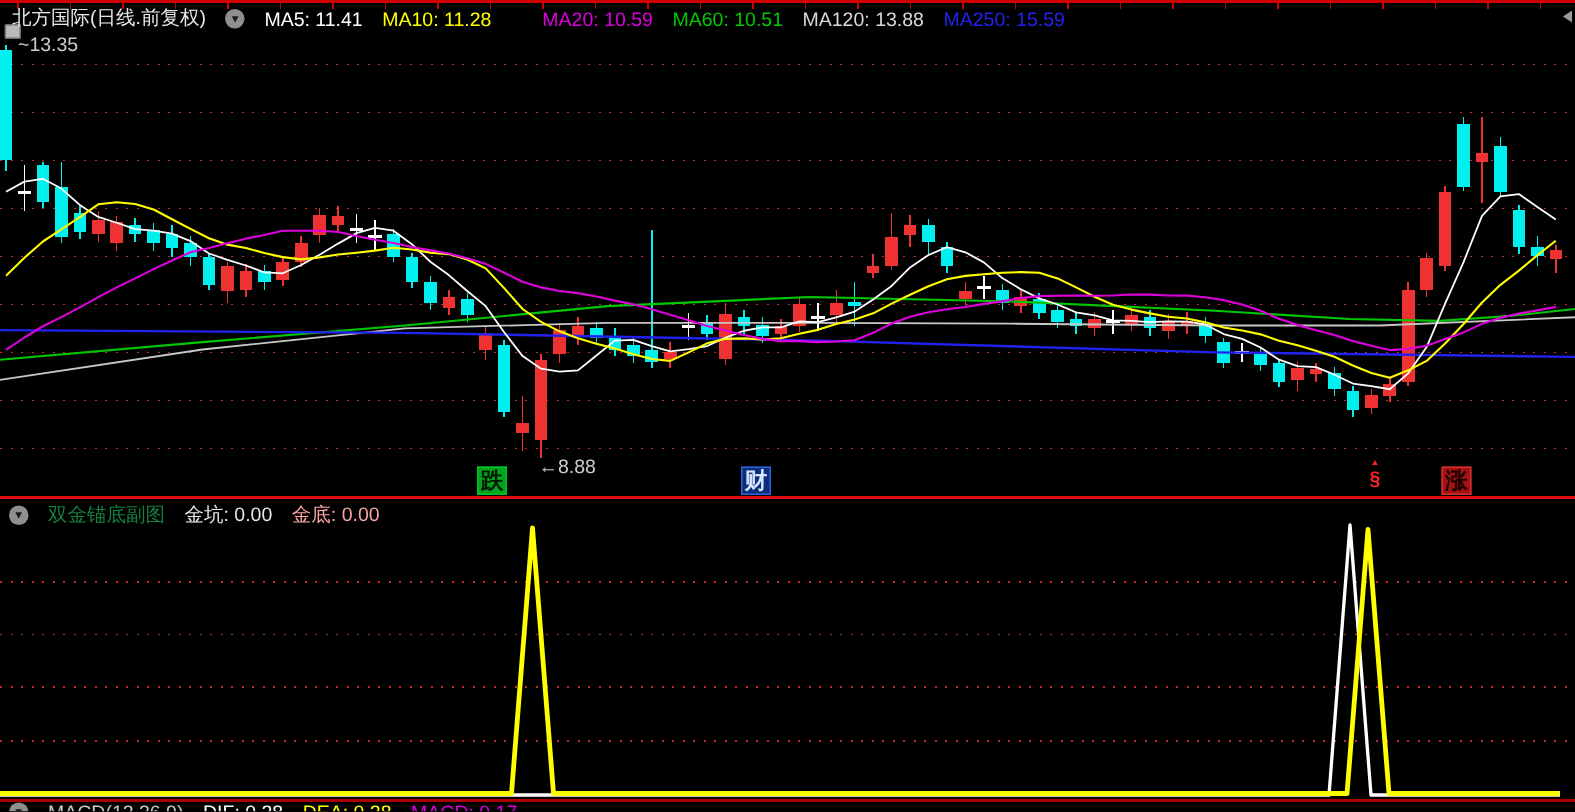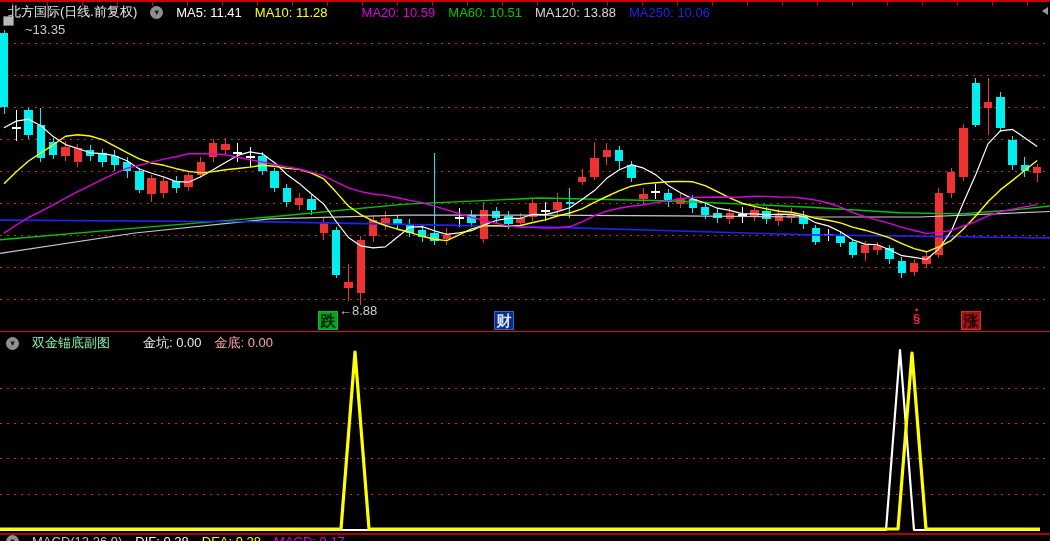--- a/index.html
+++ b/index.html
@@ -438,44 +438,44 @@
   <div class="hdr hdr1">
     <span class="ttl">北方国际(日线.前复权)</span>
     <span class="cicon">
         <span>▾</span>
       </span>
     <span class="ma" style="color: rgb(255, 255, 255);">MA5: 11.41</span>
     <span class="ma" style="color: rgb(255, 255, 0);">MA10: 11.28</span>
     <span class="ma" style="color: rgb(221, 0, 221); padding-left: 21px;">MA20: 10.59</span>
     <span class="ma" style="color: rgb(0, 200, 0);">MA60: 10.51</span>
     <span class="ma" style="color: rgb(216, 216, 216);">MA120: 13.88</span>
-    <span class="ma" style="color: rgb(34, 34, 238);">MA250: 10.06</span>
+    <span class="ma" style="color: rgb(34, 34, 238);">MA250: 15.59</span>
   </div>
 
   <span class="flagicon"></span>
   <span class="scrollarrow"></span>
 
-  <span class="ann" id="ann0" style="left: 12px; top: 22px; color: rgb(204, 204, 204); margin-left: 13px;">~13.35</span>
-  <span class="ann" id="ann1" style="left: 339px; top: 303px; color: rgb(204, 204, 204);">←8.88</span>
+  <span class="ann" id="ann0" style="left: 12px; top: 22px; color: rgb(204, 204, 204);">~13.35</span>
+  <span class="ann" id="ann1" style="left: 359px; top: 303px; color: rgb(204, 204, 204);">←8.88</span>
 
   <div class="badge" id="mk0" style="left: 318px; top: 311px; color: rgb(0, 26, 0); background: rgb(0, 164, 30); border-color: rgb(0, 196, 40);">跌</div>
   <div class="badge" id="mk1" style="left: 494px; top: 311px; color: rgb(214, 228, 255); background: rgb(10, 47, 120); border-color: rgb(46, 98, 217);">财</div>
   <div class="badge" id="mk2" style="left: 961px; top: 311px; color: rgb(28, 0, 0); background: rgb(166, 18, 18); border-color: rgb(207, 48, 48);">涨</div>
 
   <div class="para" id="paramk" style="left: 913px; top: 306px; color: rgb(255, 36, 36);">
     <span class="arr">▲</span>
     <span class="sec">§</span>
   </div>
 
   <div class="hdr hdr2">
     <span class="cicon">
         <span>▾</span>
       </span>
-    <span style="color: #86efac;">双金锚底副图</span>
-    <span style="color: rgb(232, 232, 232); margin-left: 20px;">金坑: 0.00</span>
+    <span style="color: #15803d;">双金锚底副图</span>
+    <span style="color: rgb(232, 232, 232);">金坑: 0.00</span>
     <span style="color: #fca5a5;">金底: 0.00</span>
   </div>
 
   <div class="hdr hdr3">
     <span class="cicon">
         <span>▾</span>
       </span>
     <span style="color: rgb(200, 200, 200);">MACD(12,26,9)</span>
     <span style="color: rgb(255, 255, 255);">DIF: 0.28</span>
     <span style="color: rgb(255, 255, 0);">DEA: 0.28</span>

